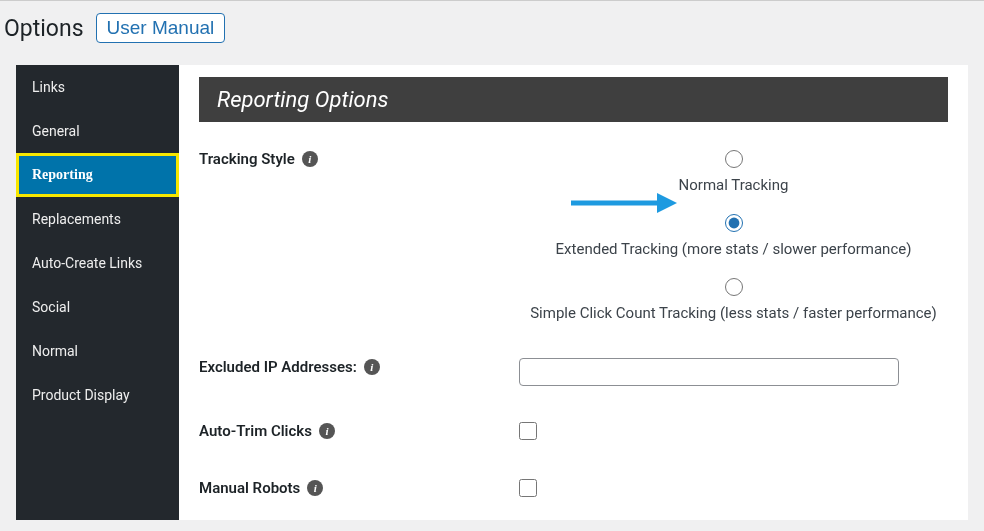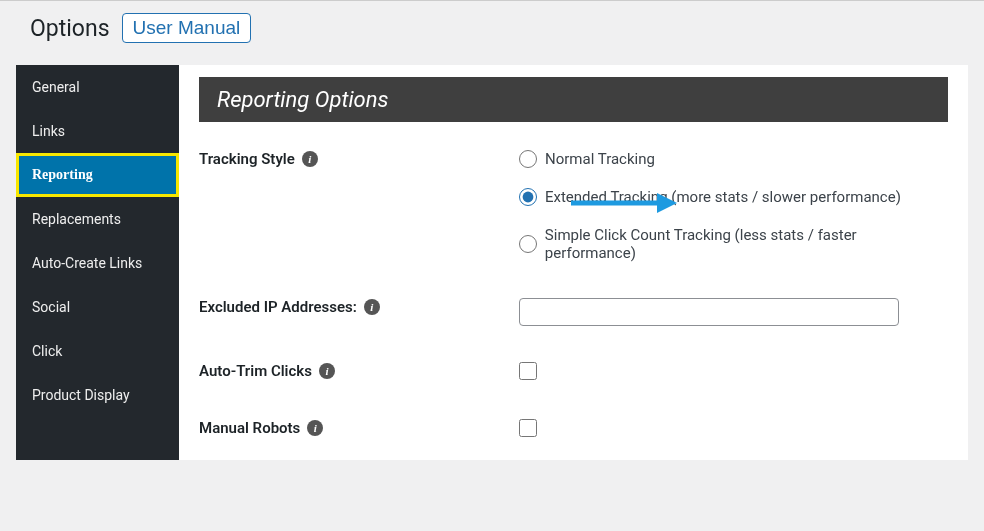--- a/index.html
+++ b/index.html
@@ -6,21 +6,21 @@
   body {
     font-family: -apple-system, BlinkMacSystemFont, "Segoe UI", Roboto, sans-serif;
     background: #f0f0f1;
     color: #3c434a;
     font-size: 14px;
   }
   .top-border { border-top: 1px solid #ccc; }
   .header {
     display: flex;
     align-items: center;
-    padding: 12px 18px 22px 30px;
+    padding: 12px 18px 22px 4px;
     gap: 12px;
   }
   .header-title {
     font-size: 23px;
     font-weight: 400;
     color: #1d2327;
   }
   .user-manual-btn {
     border: 1px solid #2271b1;
     background: #fff;
@@ -93,21 +93,21 @@
     height: 16px;
     border-radius: 50%;
     background: #555;
     color: #fff;
     font-size: 11px;
     font-weight: 700;
     font-family: Georgia, serif;
     font-style: italic;
   }
   .radio-group { display: flex; flex-direction: column; gap: 20px; }
-  .radio-option { display: flex; align-items: center; gap: 8px; font-size: 15px; color: #3c434a;}
+  .radio-option { display: flex; align-items: center; gap: 8px; font-size: 15px; color: #3c434a; flex-direction: column;}
   .radio-option input[type=radio] {
     width: 18px; height: 18px; accent-color: #2271b1;
   }
   .text-input {
     width: 380px;
     padding: 5px 8px;
     font-size: 14px;
     border: 1px solid #8c8f94;
     border-radius: 4px;
   }
@@ -128,27 +128,27 @@
 
 <div class="top-border"></div>
 
 <div class="header">
   <h1 class="header-title">Options</h1>
   <button class="user-manual-btn">User Manual</button>
 </div>
 
 <div class="layout">
   <nav class="sidebar">
+    <a class="sidebar-item"><span>Links</span></a>
     <a class="sidebar-item"><span>General</span></a>
-    <a class="sidebar-item"><span>Links</span></a>
     <a class="sidebar-item active"><span>Reporting</span></a>
     <a class="sidebar-item"><span>Replacements</span></a>
     <a class="sidebar-item"><span>Auto-Create Links</span></a>
     <a class="sidebar-item"><span>Social</span></a>
-    <a class="sidebar-item"><span>Click</span></a>
+    <a class="sidebar-item"><span>Normal</span></a>
     <a class="sidebar-item"><span>Product Display</span></a>
   </nav>
 
   <main class="main">
     <div class="panel-header">Reporting Options</div>
 
     <svg class="arrow" width="110" height="30" viewBox="0 0 110 30">
       <line x1="2" y1="15" x2="88" y2="15" stroke="#1e9ae0" stroke-width="5"></line>
       <polygon points="88,5 108,15 88,25" fill="#1e9ae0"></polygon>
     </svg>

